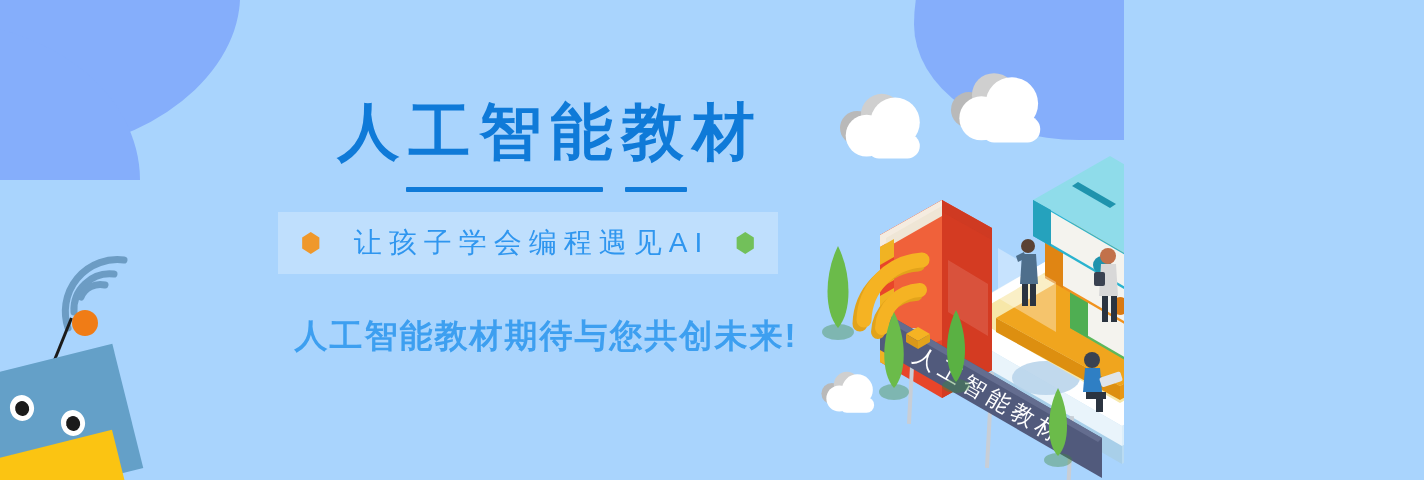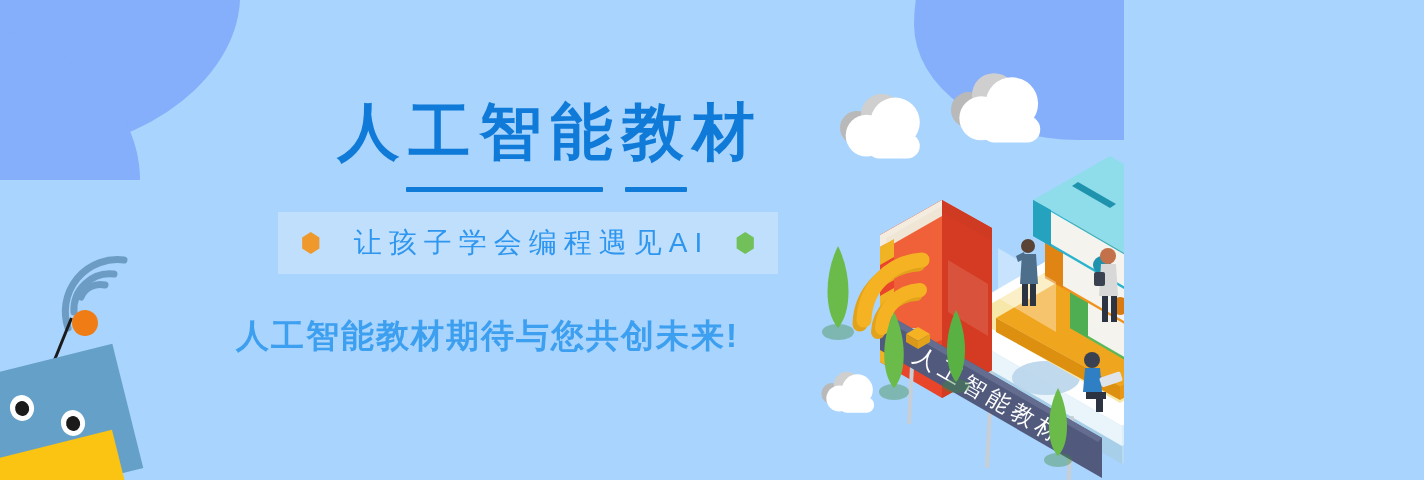--- a/index.html
+++ b/index.html
@@ -55,21 +55,21 @@
     clip-path:polygon(50% 0%,93% 25%,93% 75%,50% 100%,7% 75%,7% 25%);
   }
   #hex-left{background:#ef982b;}
   #hex-right{background:#72c05a;}
   #subtitle-text{
     font-size:28px;color:#2f96ef;letter-spacing:7px;text-indent:7px;
     white-space:nowrap;
   }
   #tagline{
     position:absolute;left:0;top:222px;width:620px;
-    font-size:33px;font-weight:bold;
+    text-align:center;font-size:33px;font-weight:bold;
     color:#3d9ff0;letter-spacing:2px;white-space:nowrap;
   }
   
   #robot{position:absolute;left:-10px;top:240px;width:210px;height:250px;}
   #robot-wifi{position:absolute;left:60px;top:0px;width:130px;height:100px;}
   #robot-antenna{
     position:absolute;left:80px;top:78px;width:3px;height:62px;
     background:#1b1b1b;transform:rotate(22deg);transform-origin:top center;
   }
   #robot-antenna-ball{

